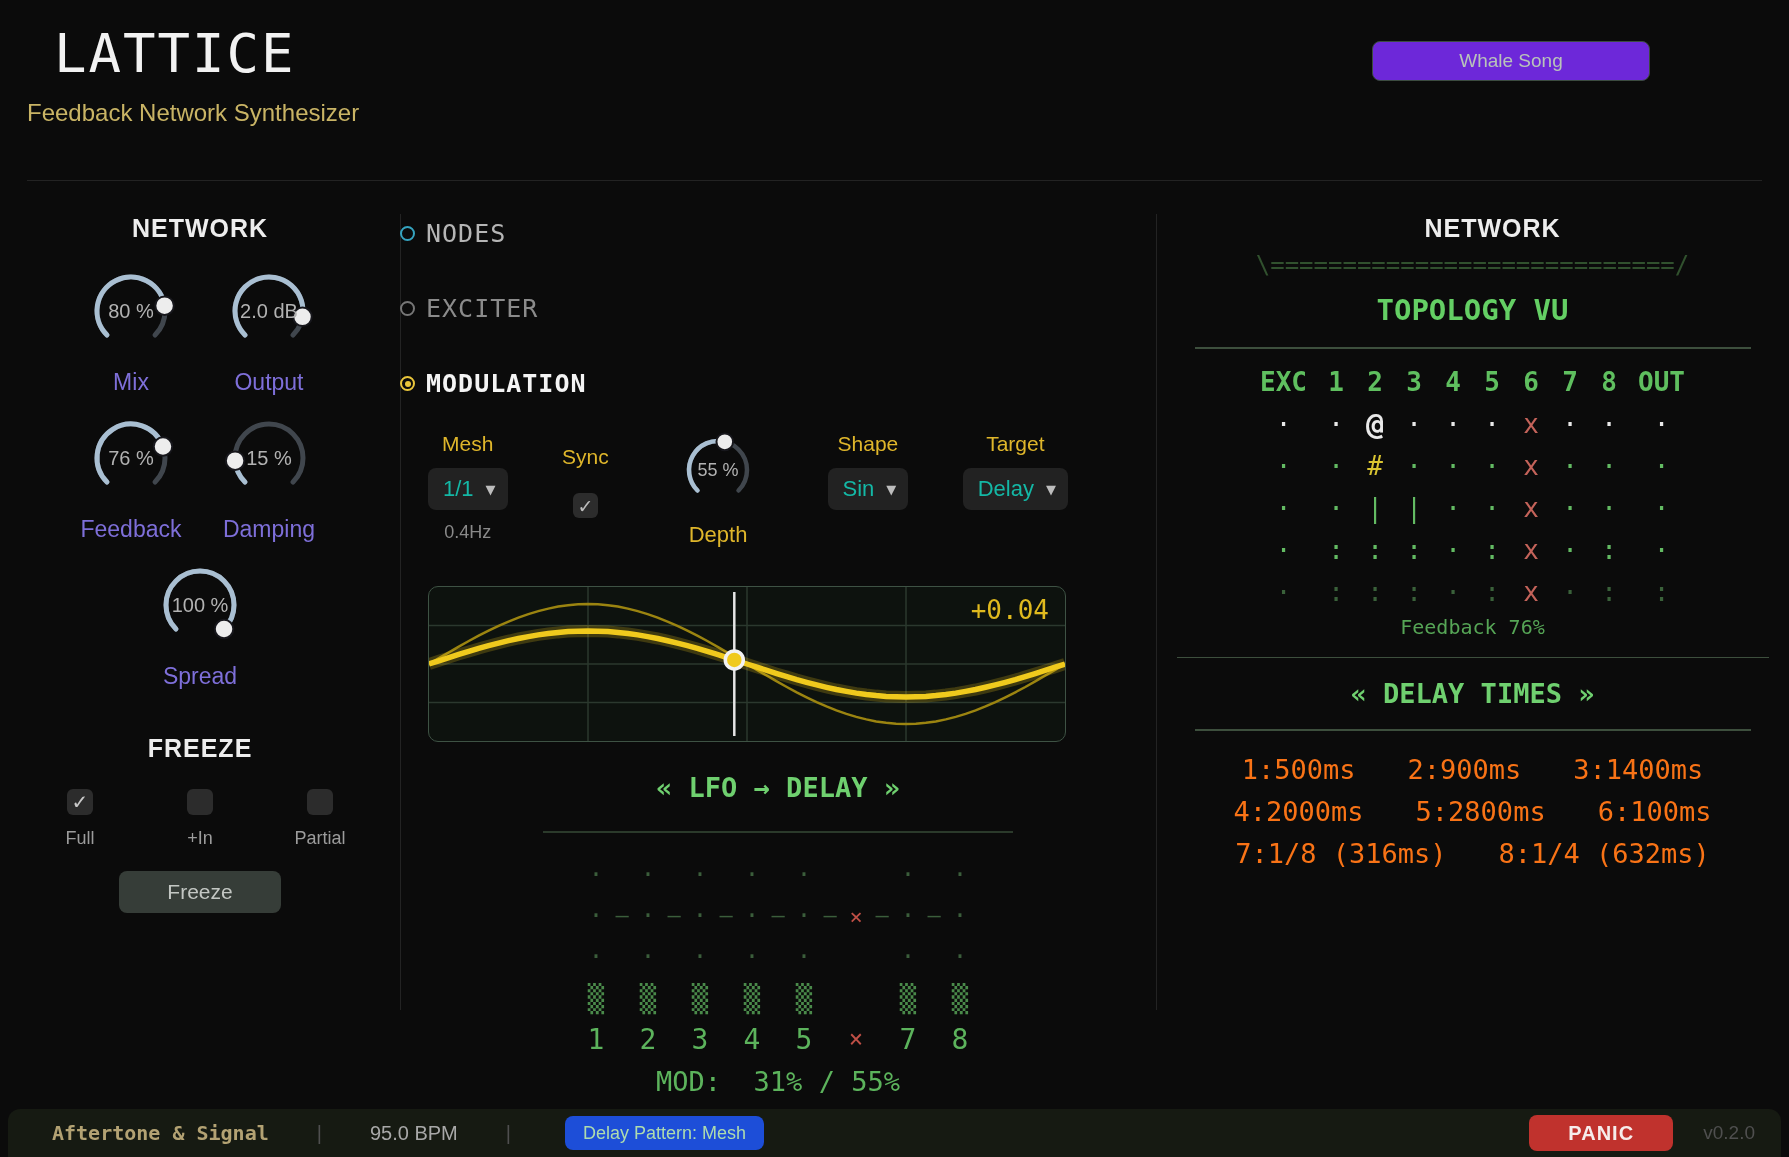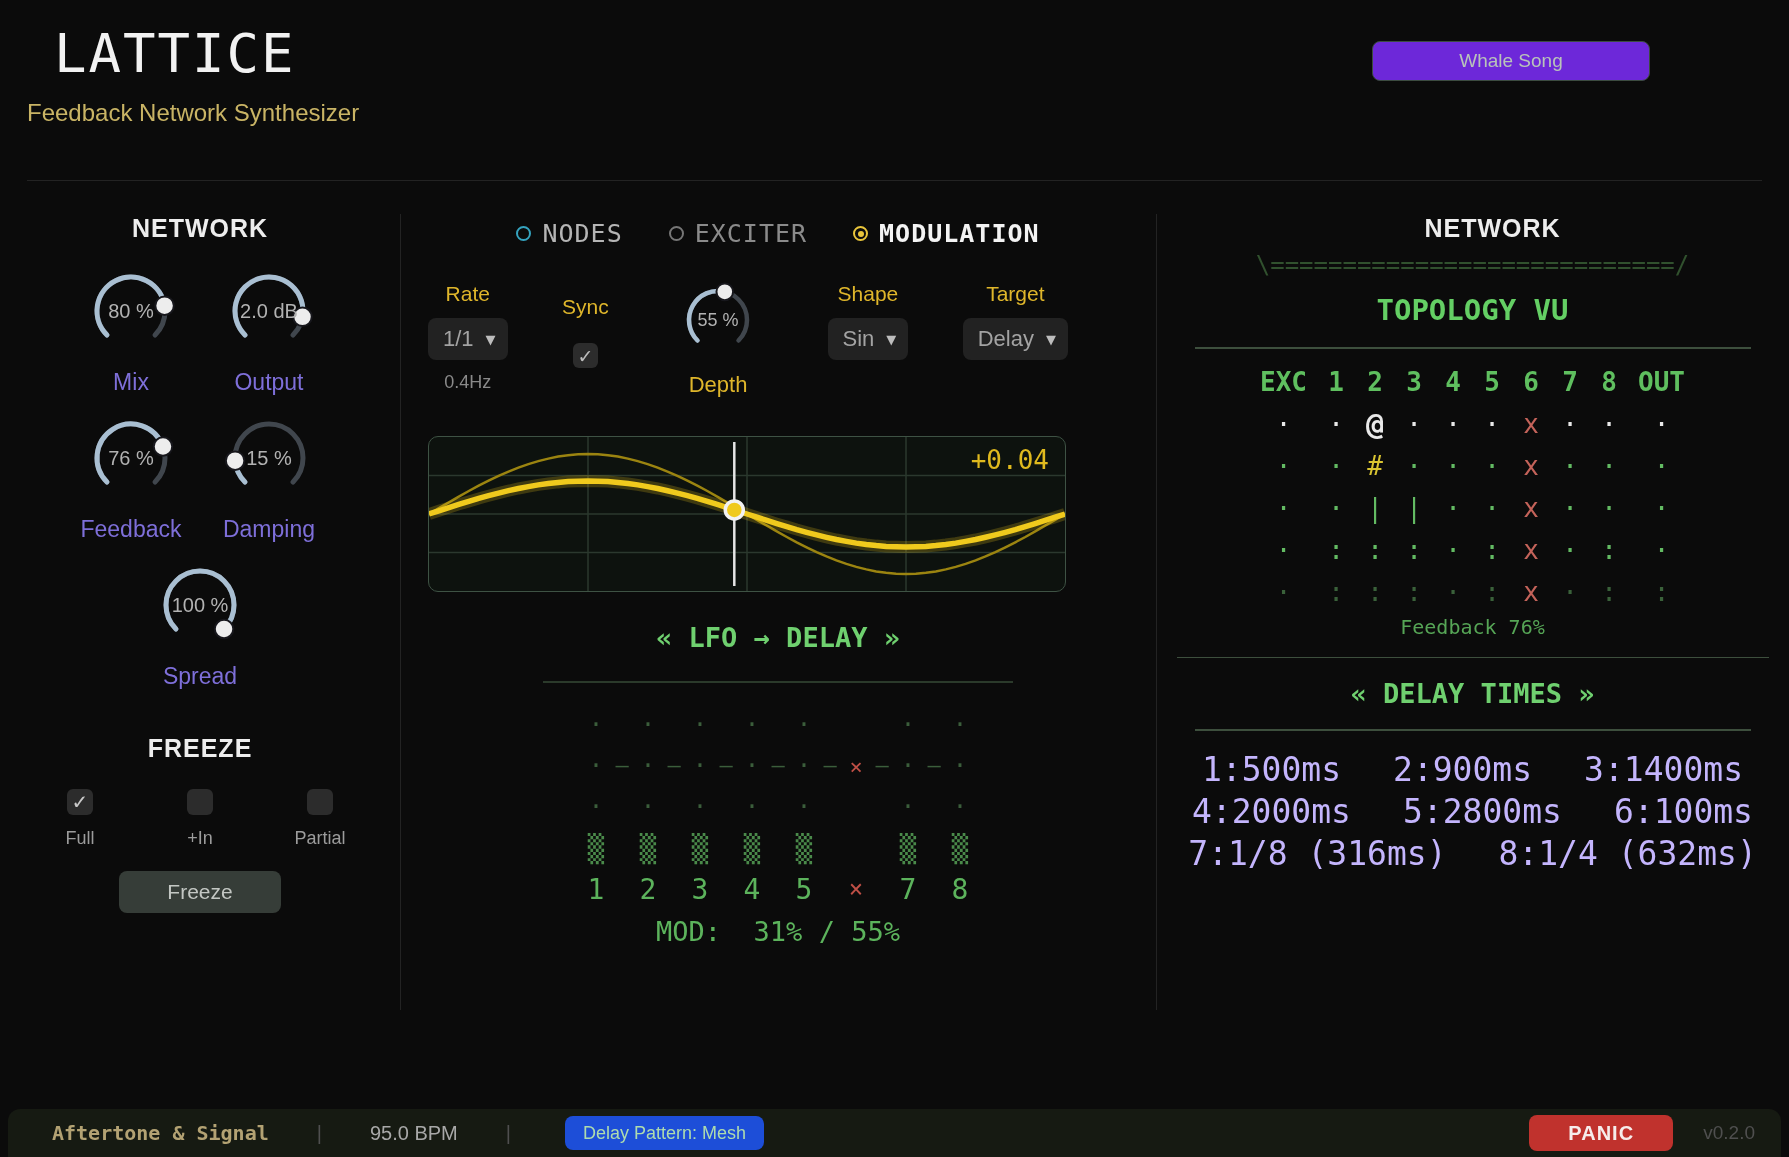--- a/index.html
+++ b/index.html
@@ -37,36 +37,36 @@
   .freeze-title { margin-top:26px; }
   .chk-row { margin-top:26px; display:flex; justify-content:center; gap:34px; }
   .chk-cell { width:86px; display:flex; flex-direction:column; align-items:center; cursor:pointer; }
   .chk-box { width:26px; height:26px; background:#2c2c2c; border-radius:6px; display:flex; align-items:center; justify-content:center; }
   .chk-box .check { font-family:"DejaVu Sans", sans-serif; font-size:20px; color:#c9c9c9; }
   .chk-label { margin-top:13px; font-size:18px; color:#9c9c9c; }
   .freeze-btn { margin:22px auto 0; width:162px; height:42px; background:#363d38; border-radius:8px;
       color:#c3c7c3; font-size:21px; display:flex; align-items:center; justify-content:center; cursor:pointer; }
 
   
-  .tabs { margin-top:38px; display:flex; justify-content:center; gap:46px; }
+  .tabs { margin-top:38px; display:flex; justify-content:center; gap:46px;flex-direction:column; }
   .tab { display:flex; align-items:center; gap:11px; cursor:pointer; }
   .radio { width:15px; height:15px; border-radius:50%; border:2.5px solid #777; display:flex; align-items:center; justify-content:center; }
   .radio-dot { width:6px; height:6px; border-radius:50%; }
   .tab-label { font-family:"DejaVu Sans Mono", monospace; font-size:25px; color:#8b8b8b; letter-spacing:1px; }
   .tab.nodes .tab-label { color:#b5b5b5; }
   .tab.active .tab-label { color:#f4f4f4; font-weight:bold; }
 
   
   .mid-inner { width:640px; margin-left:28px; }
   .ctl-row { margin-top:34px; display:flex; justify-content:space-between; align-items:flex-start; }
   .ctl-group { display:flex; flex-direction:column; align-items:center; }
   .ctl-label { font-size:21px; color:#dfb62b; margin-bottom:12px; }
   .dropdown { height:42px; background:#222222; border-radius:8px; display:flex; align-items:center;
       padding:0 12px 0 15px; gap:12px; cursor:pointer; }
-  .dd-val { font-size:22px; color:#a3a3a3; }
+  .dd-val { font-size:22px; color:#14b8a6; }
   .dd-arrow { font-family:"DejaVu Sans", sans-serif; font-size:13px; color:#bdbdbd; }
   .hz { margin-top:12px; font-size:18px; color:#8a8a8a; }
   .g-sync { padding-top:13px; }
   .g-sync .checkbox { margin-top:12px; }
   .checkbox { width:25px; height:25px; background:#2c2c2c; border-radius:6px; display:flex; align-items:center; justify-content:center; cursor:pointer; }
   .checkbox .check { font-family:"DejaVu Sans", sans-serif; font-size:19px; color:#bdbdbd; }
   .g-depth .knob-cell { margin-bottom:0; width:110px; }
 
   
   .scope { position:relative; margin-top:38px; width:638px; height:156px; background:#0d120e;
@@ -108,21 +108,21 @@
   .tone-dim { color:#3a613a; }
   .vu-x { color:#c4635a !important; }
   .vu-hash { color:#d9c431 !important; }
   .vu-at { font-size:30px; font-weight:bold; }
   .fb-readout { margin-top:2px; text-align:center; font-family:"DejaVu Sans Mono", monospace;
       font-size:20px; color:#56a556; }
   .delay-title { margin-top:20px; text-align:center; font-family:"DejaVu Sans Mono", monospace;
       font-size:27px; font-weight:bold; color:#6fd06f; white-space:pre; }
   .delay-rows { margin-top:18px; }
   .delay-row { height:42px; display:flex; justify-content:center; align-items:center; gap:52px; }
-  .delay-item { font-family:"DejaVu Sans Mono", monospace; font-size:33px; color:#c4b5fd; white-space:pre; }
+  .delay-item { font-family:"DejaVu Sans Mono", monospace; font-size:27px; color:#f97316; white-space:pre; }
 
   
   .statusbar { position:absolute; left:8px; right:8px; bottom:0; height:48px; background:#161a12;
       border-radius:12px 12px 0 0; display:flex; align-items:center; padding-left:44px; }
   .sb-brand { font-family:"DejaVu Sans Mono", monospace; font-size:20px; font-weight:bold; color:#b3a273; }
   .sb-div { margin:0 48px; color:#4f4f4f; font-size:20px; }
   .sb-bpm { font-size:20px; color:#a8a8a8; }
   .sb-badge { margin-left:6px; height:34px; background:#1d4ed8; border-radius:8px; color:#aedcae;
       font-size:18px; display:flex; align-items:center; padding:0 18px; cursor:pointer; }
   .sb-right { margin-left:auto; display:flex; align-items:center; }
@@ -234,21 +234,21 @@
           <span class="radio" style="border-color: rgb(233, 197, 59);">
             <span class="radio-dot" style="background: rgb(233, 197, 59);"></span>
           </span>
           <span class="tab-label">MODULATION</span>
         </div>
       </div>
 
     <div class="mid-inner">
       <div class="ctl-row">
         <div class="ctl-group">
-          <div class="ctl-label">Rate</div>
+          <div class="ctl-label">Mesh</div>
           <div class="dropdown">
             <span class="dd-val">1/1</span>
             <span class="dd-arrow">▼</span>
           </div>
           <div class="hz">0.4Hz</div>
         </div>
 
         <div class="ctl-group g-sync">
           <div class="ctl-label">Sync</div>
           <div class="checkbox">

